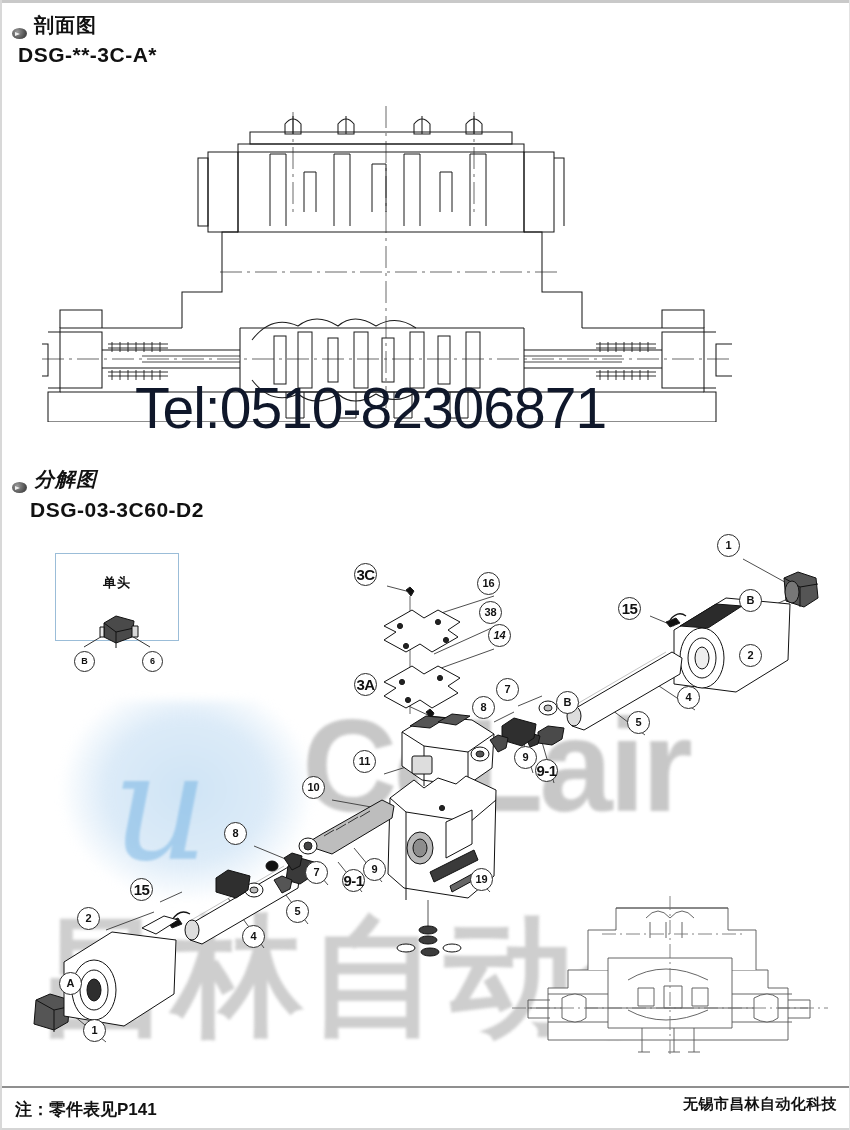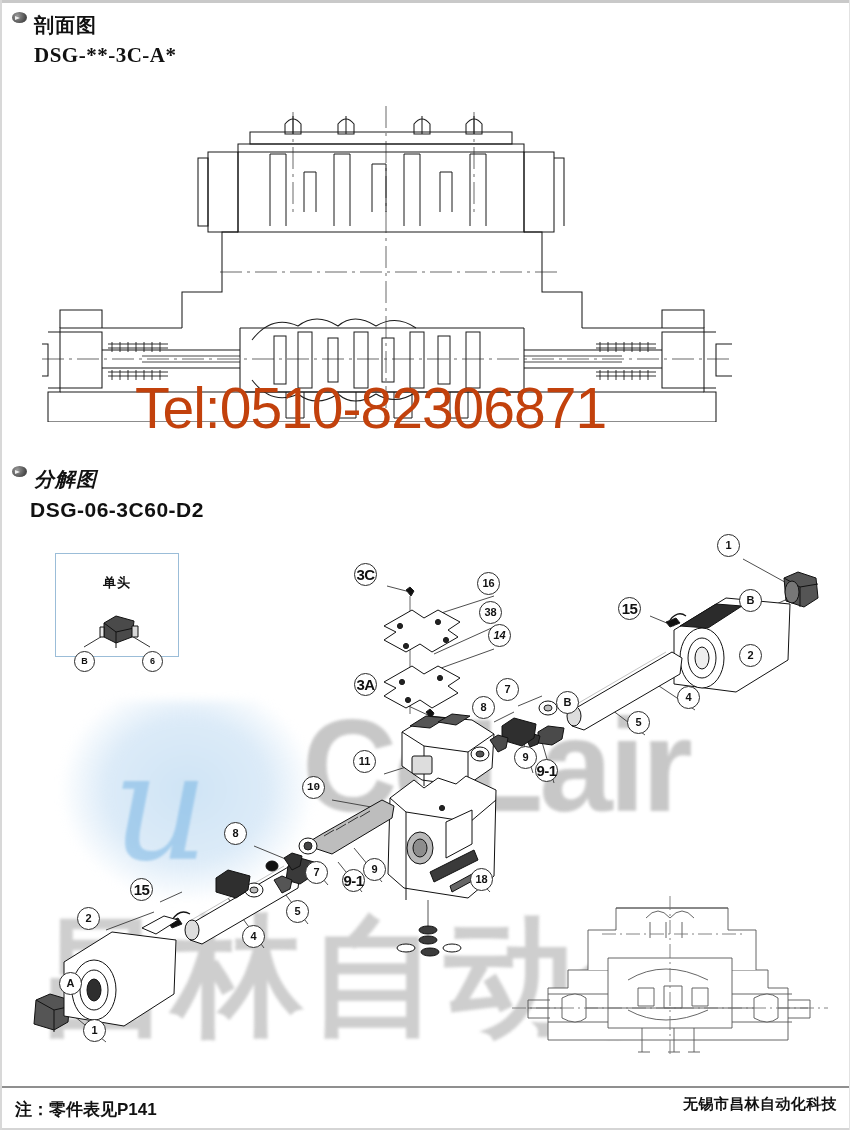--- a/index.html
+++ b/index.html
@@ -11,36 +11,36 @@
   }
   .page{
     position:absolute;inset:0;background:#fff;
     border-left:2px solid #d8d8d8;
     border-right:1px solid #e2e2e2;
     box-sizing:border-box;
   }
   .topline{position:absolute;left:0;right:0;top:0;height:3px;background:#c9c9c9;}
 
   
-  .sec-head{position:absolute;display:flex;align-items:flex-start;gap:7px;}
+  .sec-head{position:absolute;display:flex;align-items:flex-end;gap:7px;}
   .bullet{
     width:15px;height:11px;border-radius:50%;
     background:radial-gradient(circle at 35% 35%,#9a9a9a,#4a4a4a 70%);
     position:relative;flex:none;
   }
   .bullet:after{
     content:"";position:absolute;left:3px;top:3.5px;
     border-left:5px solid #efefef;border-top:2.5px solid transparent;border-bottom:2.5px solid transparent;
   }
   .sec-title{font-size:20px;font-weight:bold;letter-spacing:1px;}
   .sec-code{position:absolute;font-size:21px;font-weight:bold;letter-spacing:.5px;}
 
   
   .wm{position:absolute;pointer-events:none;user-select:none;white-space:nowrap;}
-  .wm-tel{left:133px;top:375px;font-size:57px;color:#c2410c;font-weight:400;letter-spacing:-1px;}
+  .wm-tel{left:133px;top:375px;font-size:57px;color:#0f172a;font-weight:400;letter-spacing:-1px;}
   .wm-fax{left:133px;top:455px;font-size:57px;color:#c5d7ea;font-weight:400;letter-spacing:-1px;}
   .wm-logo-c{
     left:60px;top:700px;width:250px;height:200px;
     background:radial-gradient(ellipse at 50% 45%,#cfe4f5 0%,#dcebf8 45%,rgba(220,235,248,0) 72%);
     filter:blur(4px);
   }
   .wm-swoosh{
     left:110px;top:720px;font-size:150px;color:#7ab6e4;opacity:.55;
     font-family:"DejaVu Serif",serif;font-style:italic;filter:blur(1.2px);
   }
@@ -52,21 +52,21 @@
     left:35px;top:890px;font-size:130px;color:#c9c9c9;font-weight:bold;
     letter-spacing:6px;filter:blur(1.6px);opacity:.9;
   }
 
   
   .dwg{position:absolute;}
   .dwg svg{display:block;}
 
   
   .legend-box{
-    position:absolute;left:53px;top:553px;width:124px;height:104px;
+    position:absolute;left:53px;top:553px;width:124px;height:88px;
     border:1px solid #9bbdd8;background:rgba(255,255,255,.82);box-sizing:border-box;
   }
   .legend-title{
     position:absolute;left:0;right:0;top:20px;text-align:center;
     font-size:13px;font-weight:bold;letter-spacing:1px;
   }
 
   
   .cal{
     position:absolute;border:1.4px solid #2b2b2b;border-radius:50%;
@@ -86,21 +86,21 @@
 </head>
 <body>
 
 <div class="page">
   <div class="topline"></div>
 
   <div class="sec-head" style="left:10px;top:12px;">
     <span class="bullet"></span>
     <span class="sec-title">剖面图</span>
   </div>
-  <div class="sec-code" style="left:32px;top:43px;font-family:Liberation Serif, serif;">DSG-**-3C-A*</div>
+  <div class="sec-code" style="left:16px;top:43px;">DSG-**-3C-A*</div>
 
   <div class="dwg" style="left:40px;top:92px;">
     <svg width="690" height="330" viewBox="0 0 690 330" fill="none" stroke="#1b1b1b" stroke-width="1.05">
 
       <path d="M208 40 H470 V52 H208 Z"></path>
       <path d="M196 52 H482 V60 H196 Z"></path>
       <path d="M196 60 V140 H482 V60"></path>
       <path d="M196 140 H180 V200 H140 V236"></path>
       <path d="M482 140 H500 V200 H540 V236"></path>
 
@@ -189,21 +189,21 @@
       </g>
     </svg>
   </div>
 
   <div class="wm wm-tel">Tel:0510-82306871</div>
 
   <div class="sec-head" style="left:10px;top:466px;font-style:italic;">
     <span class="bullet"></span>
     <span class="sec-title">分解图</span>
   </div>
-  <div class="sec-code" style="left:28px;top:498px;">DSG-06-3C60-D2</div>
+  <div class="sec-code" style="left:28px;top:498px;">DSG-03-3C60-D2</div>
 
   <div class="wm wm-logo-c"></div>
   <div class="wm wm-swoosh">u</div>
   <div class="wm wm-clair">CcLair</div>
   <div class="wm wm-cn">昌林自动化</div>
 
   <div class="legend-box">
     <div class="legend-title">单头</div>
     <svg width="122" height="60" viewBox="0 0 122 60" style="position:absolute;left:0;top:45px;" fill="none" stroke="#1b1b1b" stroke-width="1">
       <path d="M28 48 L48 36 M74 36 L94 48" stroke="#333"></path>
@@ -410,22 +410,22 @@
   <div class="cal" style="left:470px;top:696px;">8</div>
   <div class="cal" style="left:512px;top:746px;">9</div>
   <div class="cal sm" style="left:533px;top:759px;">9-1</div>
 
   <div class="cal sm" style="left:352px;top:563px;">3C</div>
   <div class="cal" style="left:475px;top:572px;">16</div>
   <div class="cal" style="left:477px;top:601px;">38</div>
   <div class="cal" style="left:486px;top:624px;font-style:italic;">14</div>
   <div class="cal sm" style="left:352px;top:673px;text-align:center;">3A</div>
   <div class="cal" style="left:351px;top:750px;">11</div>
-  <div class="cal" style="left:300px;top:776px;font-family:Liberation Mono, monospace;">10</div>
-  <div class="cal" style="left:468px;top:868px;">18</div>
+  <div class="cal" style="left:300px;top:776px;">10</div>
+  <div class="cal" style="left:468px;top:868px;">19</div>
 
   <div class="cal" style="left:222px;top:822px;">8</div>
   <div class="cal" style="left:361px;top:858px;">9</div>
   <div class="cal sm" style="left:340px;top:869px;">9-1</div>
   <div class="cal" style="left:303px;top:861px;">7</div>
   <div class="cal" style="left:284px;top:900px;">5</div>
   <div class="cal" style="left:240px;top:925px;">4</div>
   <div class="cal sm" style="left:128px;top:878px;">15</div>
   <div class="cal" style="left:75px;top:907px;">2</div>
   <div class="cal" style="left:57px;top:972px;">A</div>

